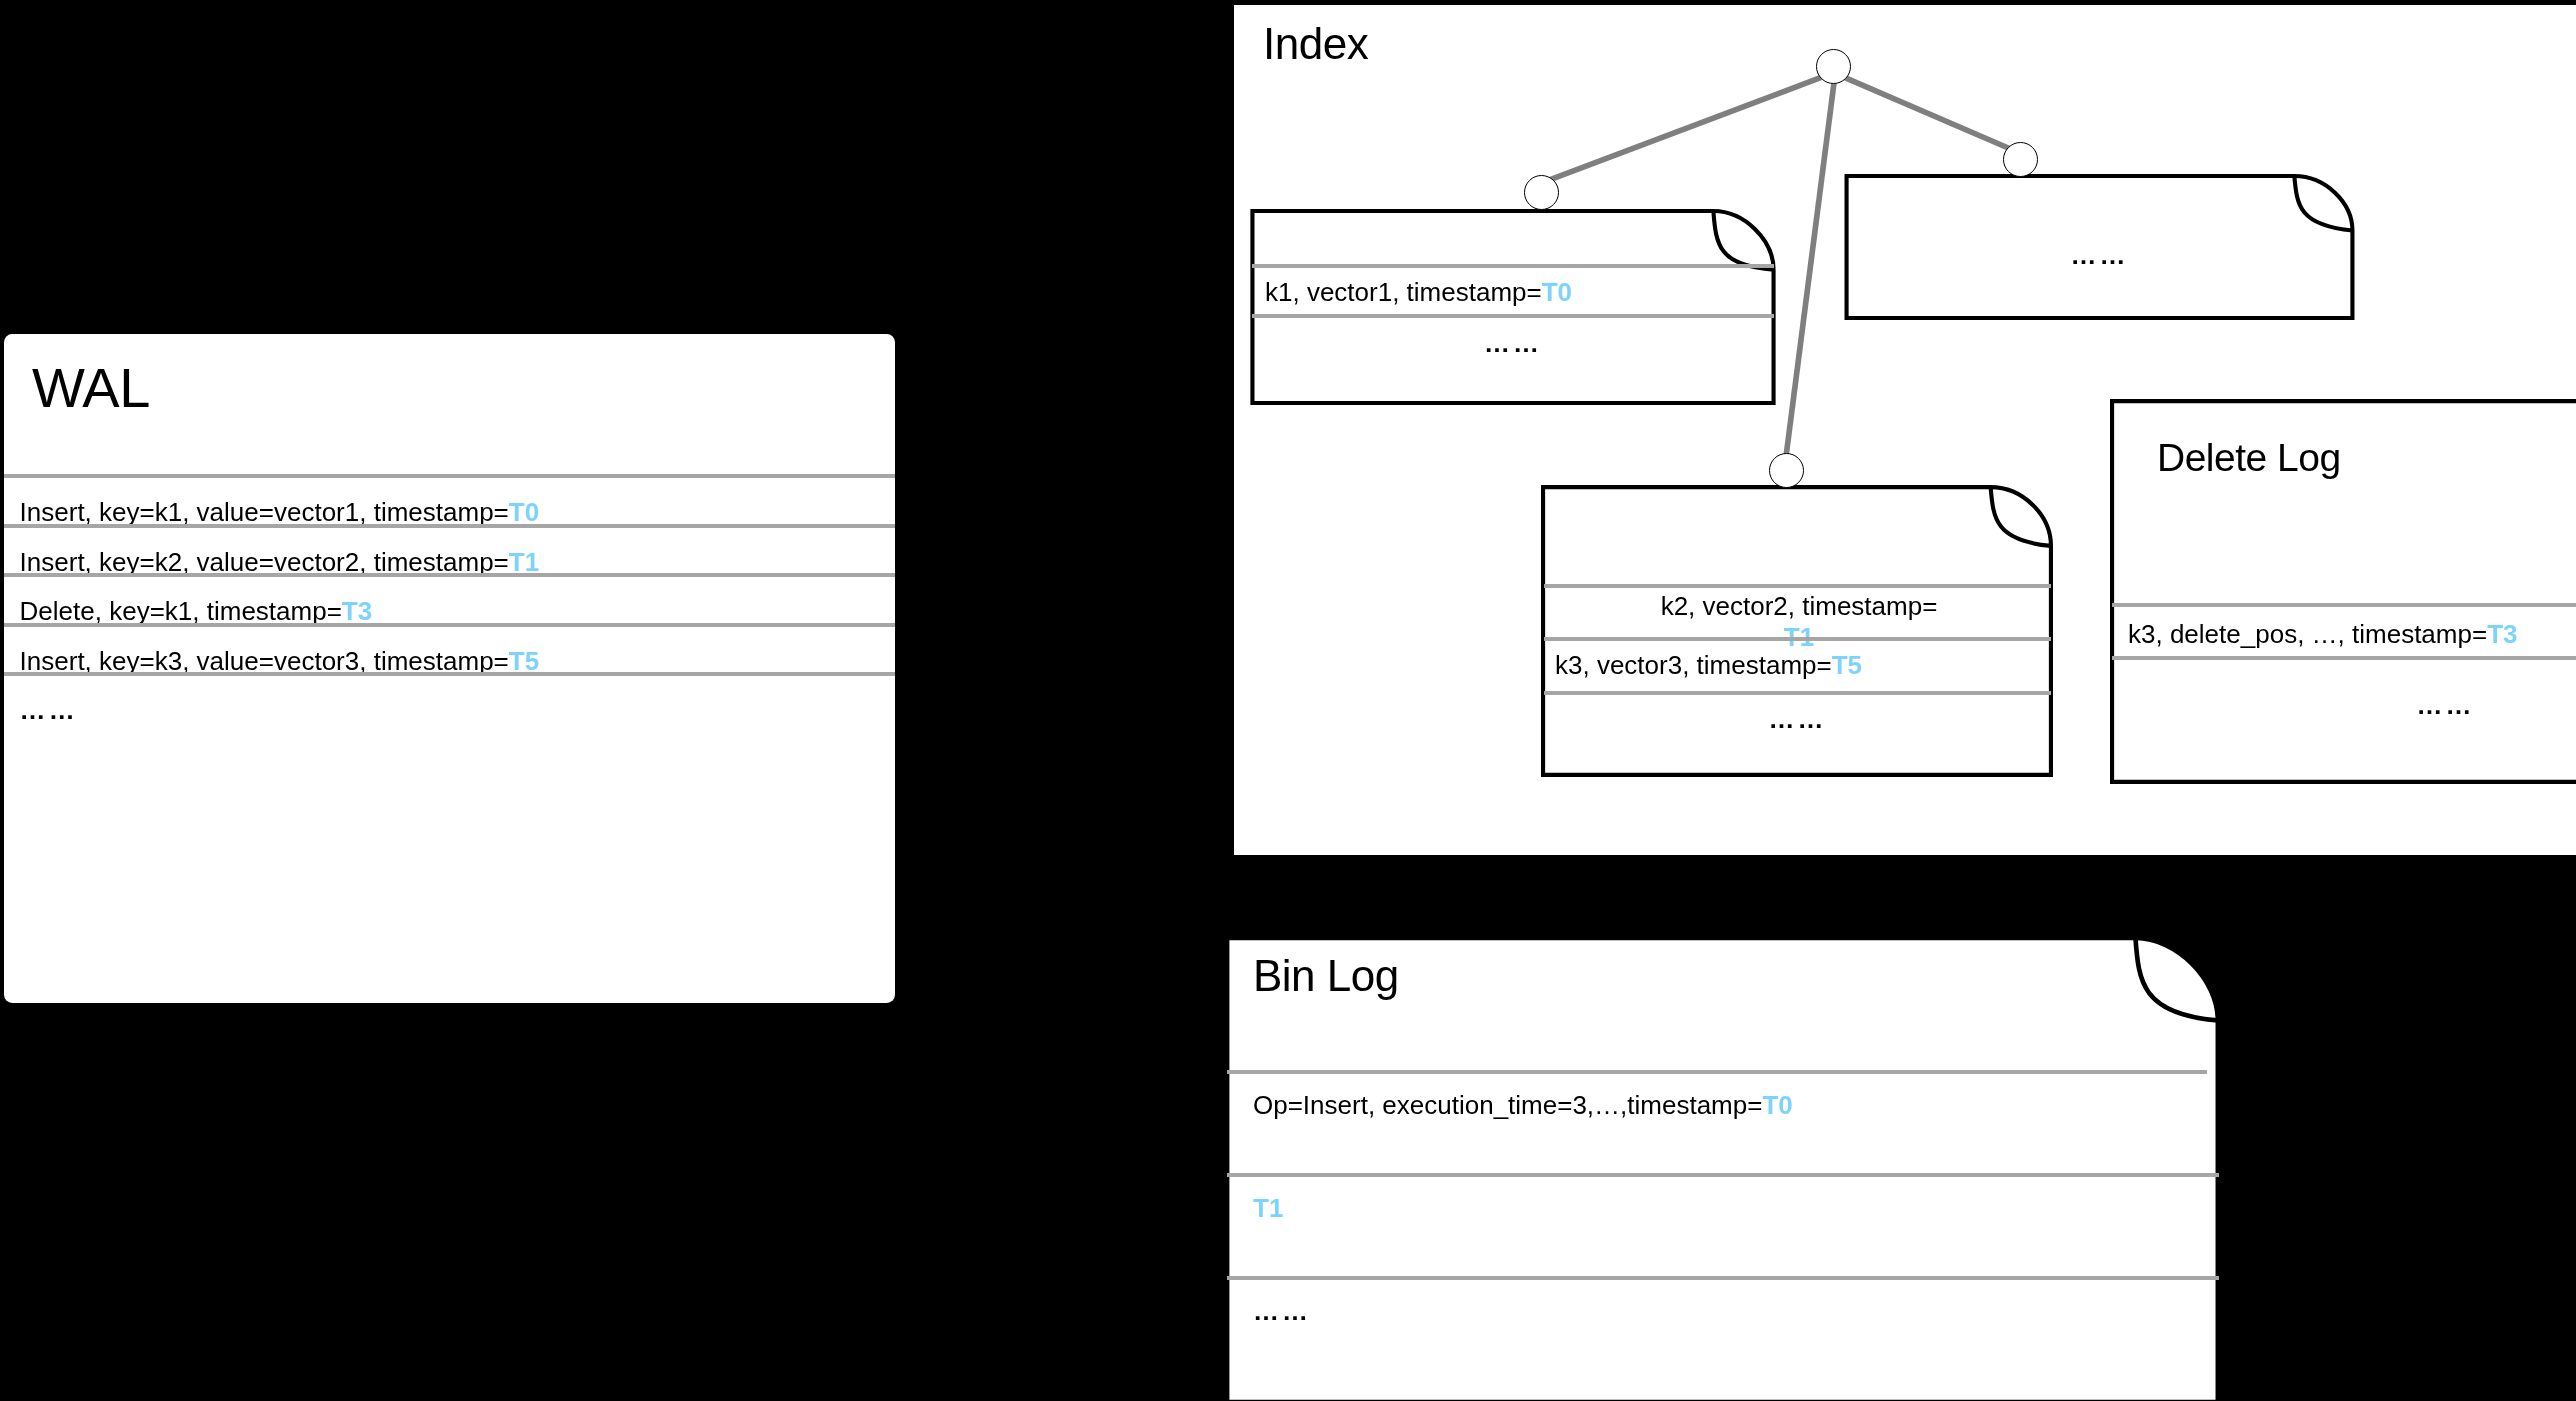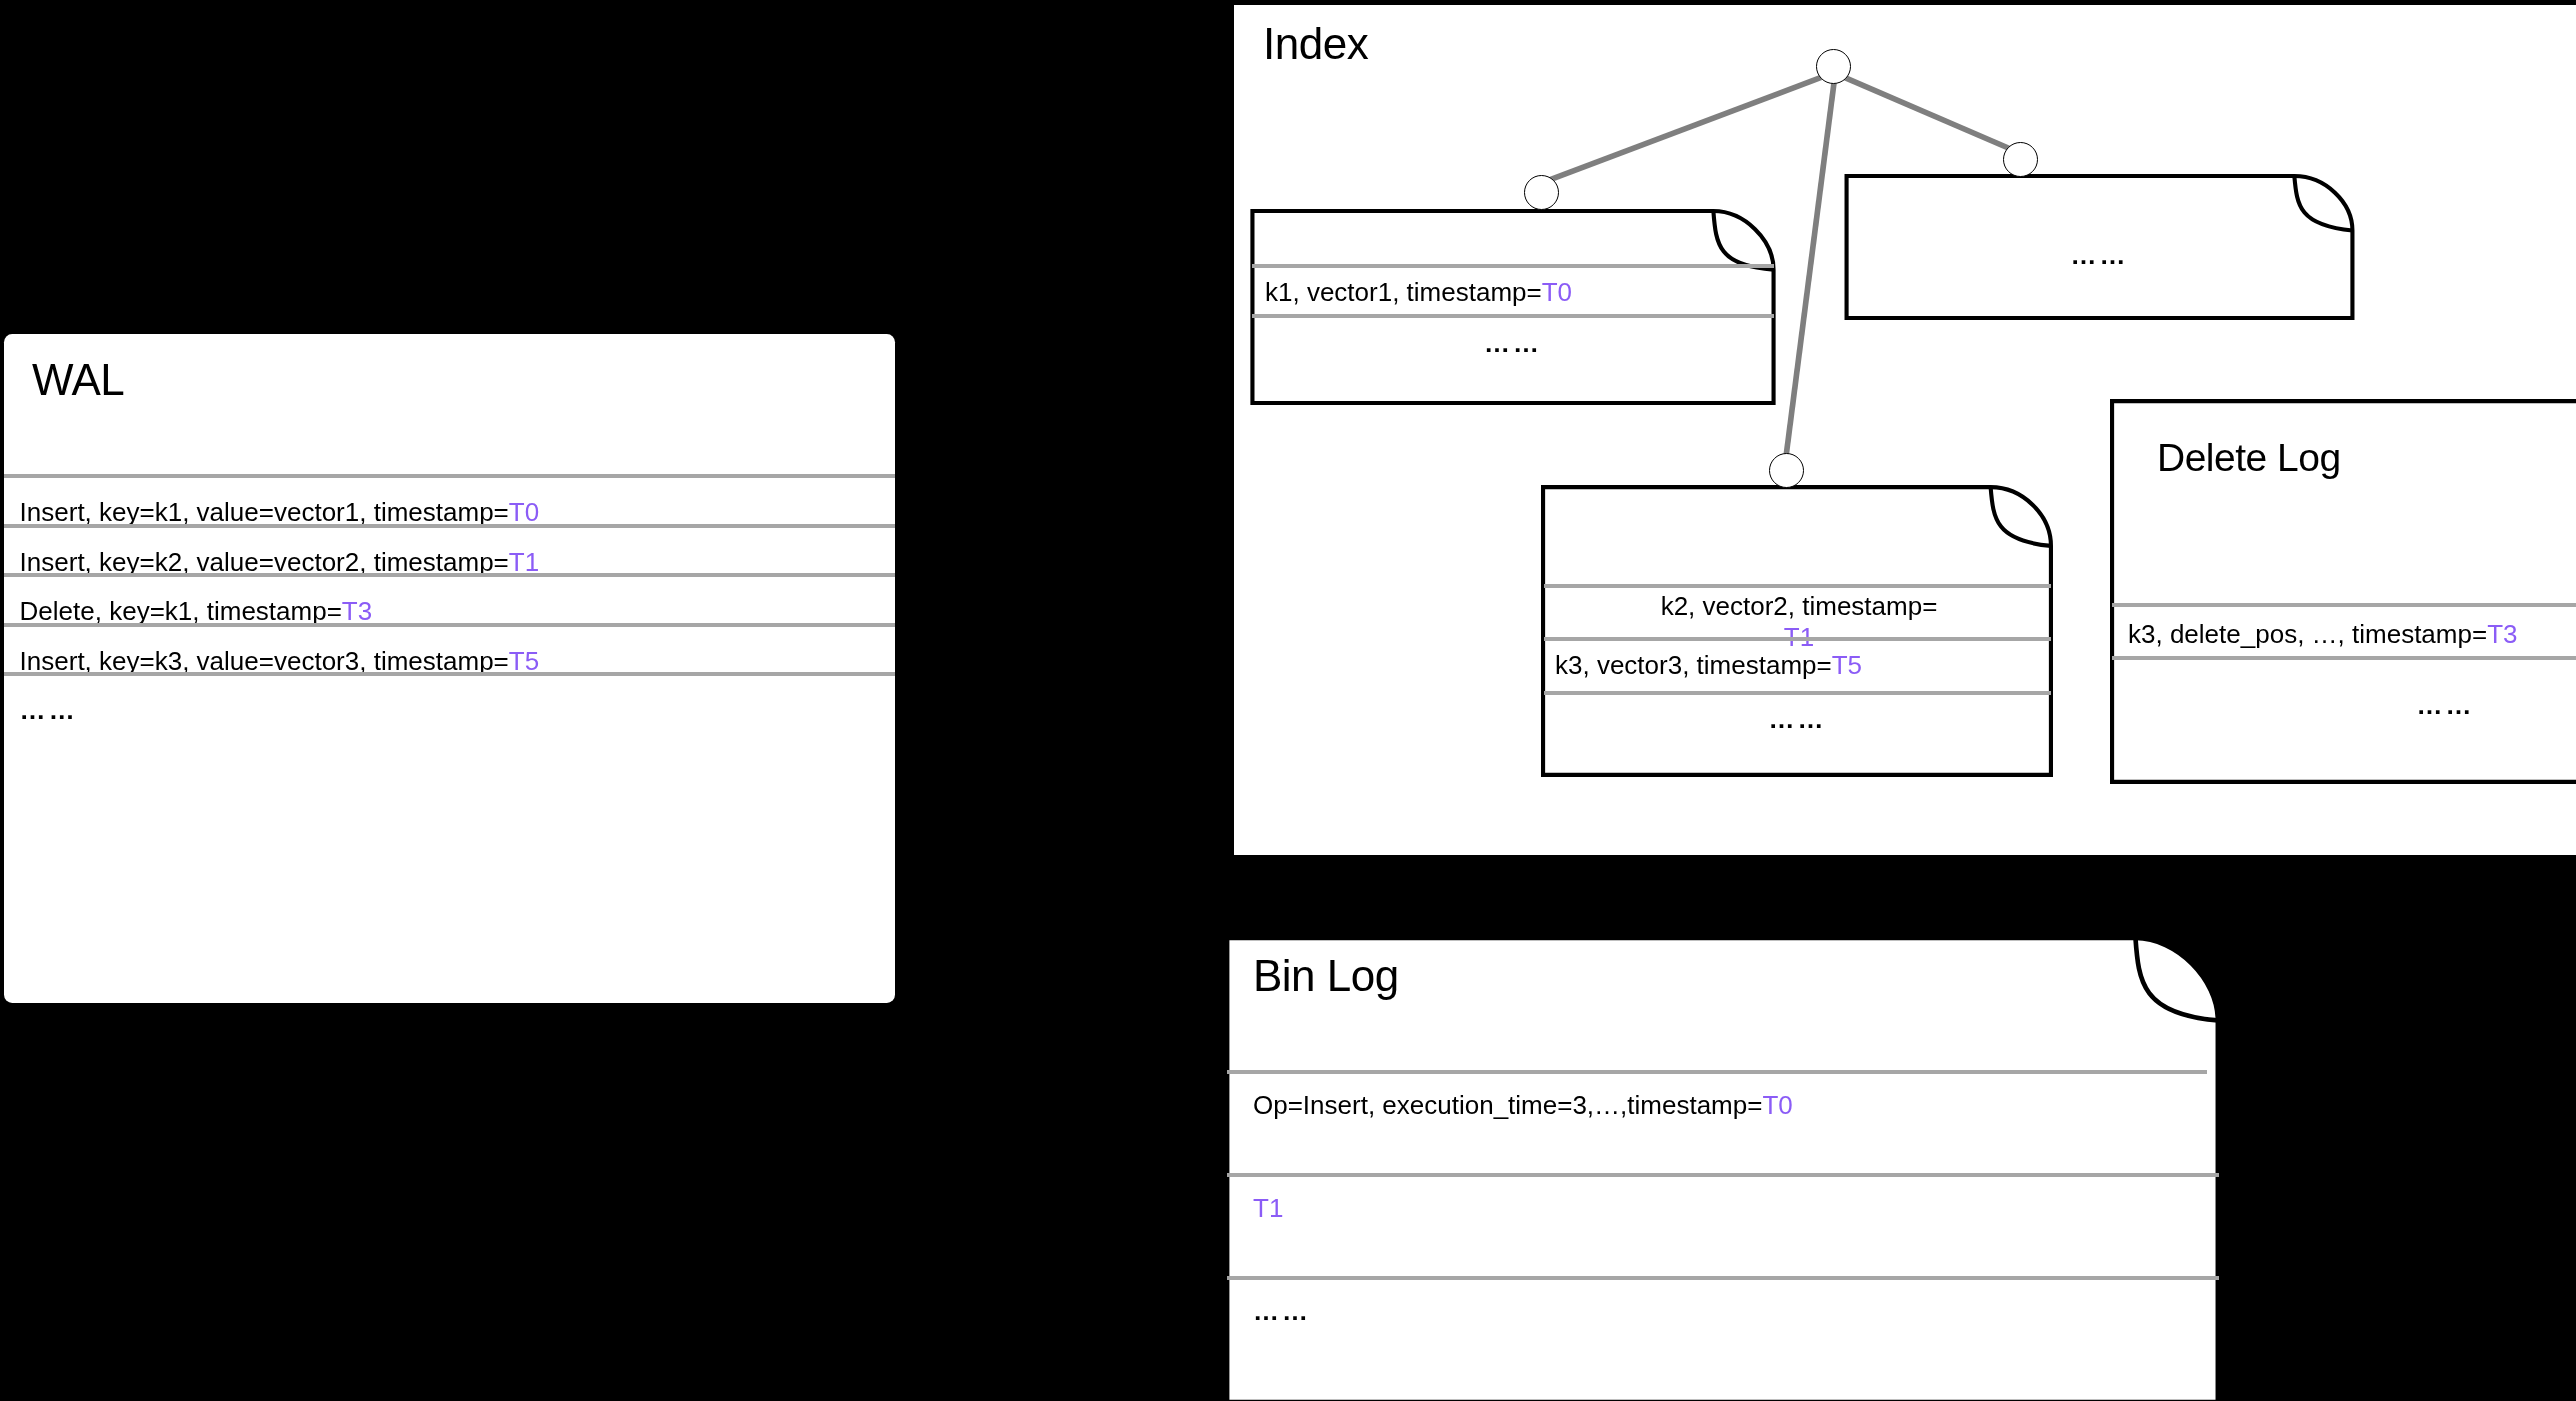--- a/index.html
+++ b/index.html
@@ -3,28 +3,28 @@
 <meta charset="utf-8">
 <style>
   html,body{margin:0;padding:0;background:#000;}
   body{width:2817px;height:1402px;position:relative;overflow:hidden;
        font-family:"Liberation Sans","DejaVu Sans",sans-serif;}
   .panel{position:absolute;background:#fff;box-sizing:border-box;}
   .wal-panel{left:4.1px;top:334px;width:891px;height:669px;border-radius:8.2px;}
   .index-panel{left:1234px;top:5.2px;width:1578px;height:850px;}
   .title{position:absolute;font-weight:normal;color:#000;letter-spacing:-0.5px;
          font-family:"Liberation Sans","DejaVu Sans",sans-serif;}
-  .wal-title{left:32px;top:355px;font-size:44px;text-align:right;}
+  .wal-title{left:32px;top:355px;font-size:56px;text-align:right;}
   .index-title{left:1263px;top:18.5px;font-size:44px;}
   .binlog-title{left:1253px;top:951px;font-size:44px;}
   .dlog-title{left:2157px;top:436px;font-size:39px;}
   .row{position:absolute;box-sizing:border-box;display:flex;align-items:center;
        font-size:26px;color:#000;white-space:nowrap;}
   .sep{position:absolute;background:#a6a6a6;height:3.6px;}
-  .ts{color:#8b5cf6;font-weight:normal;}
+  .ts{color:#7dd3fc;font-weight:bold;}
   .dots{letter-spacing:3.1px;font-weight:bold;}
   .docbox{position:absolute;}
   .docbox svg{position:absolute;left:0;top:0;overflow:visible;}
   .ellip{position:absolute;border:1.5px solid #000;border-radius:50%;background:#fff;}
 </style>
 </head>
 <body>
 
 <div class="panel wal-panel"></div>
 <div class="title wal-title">WAL</div>

